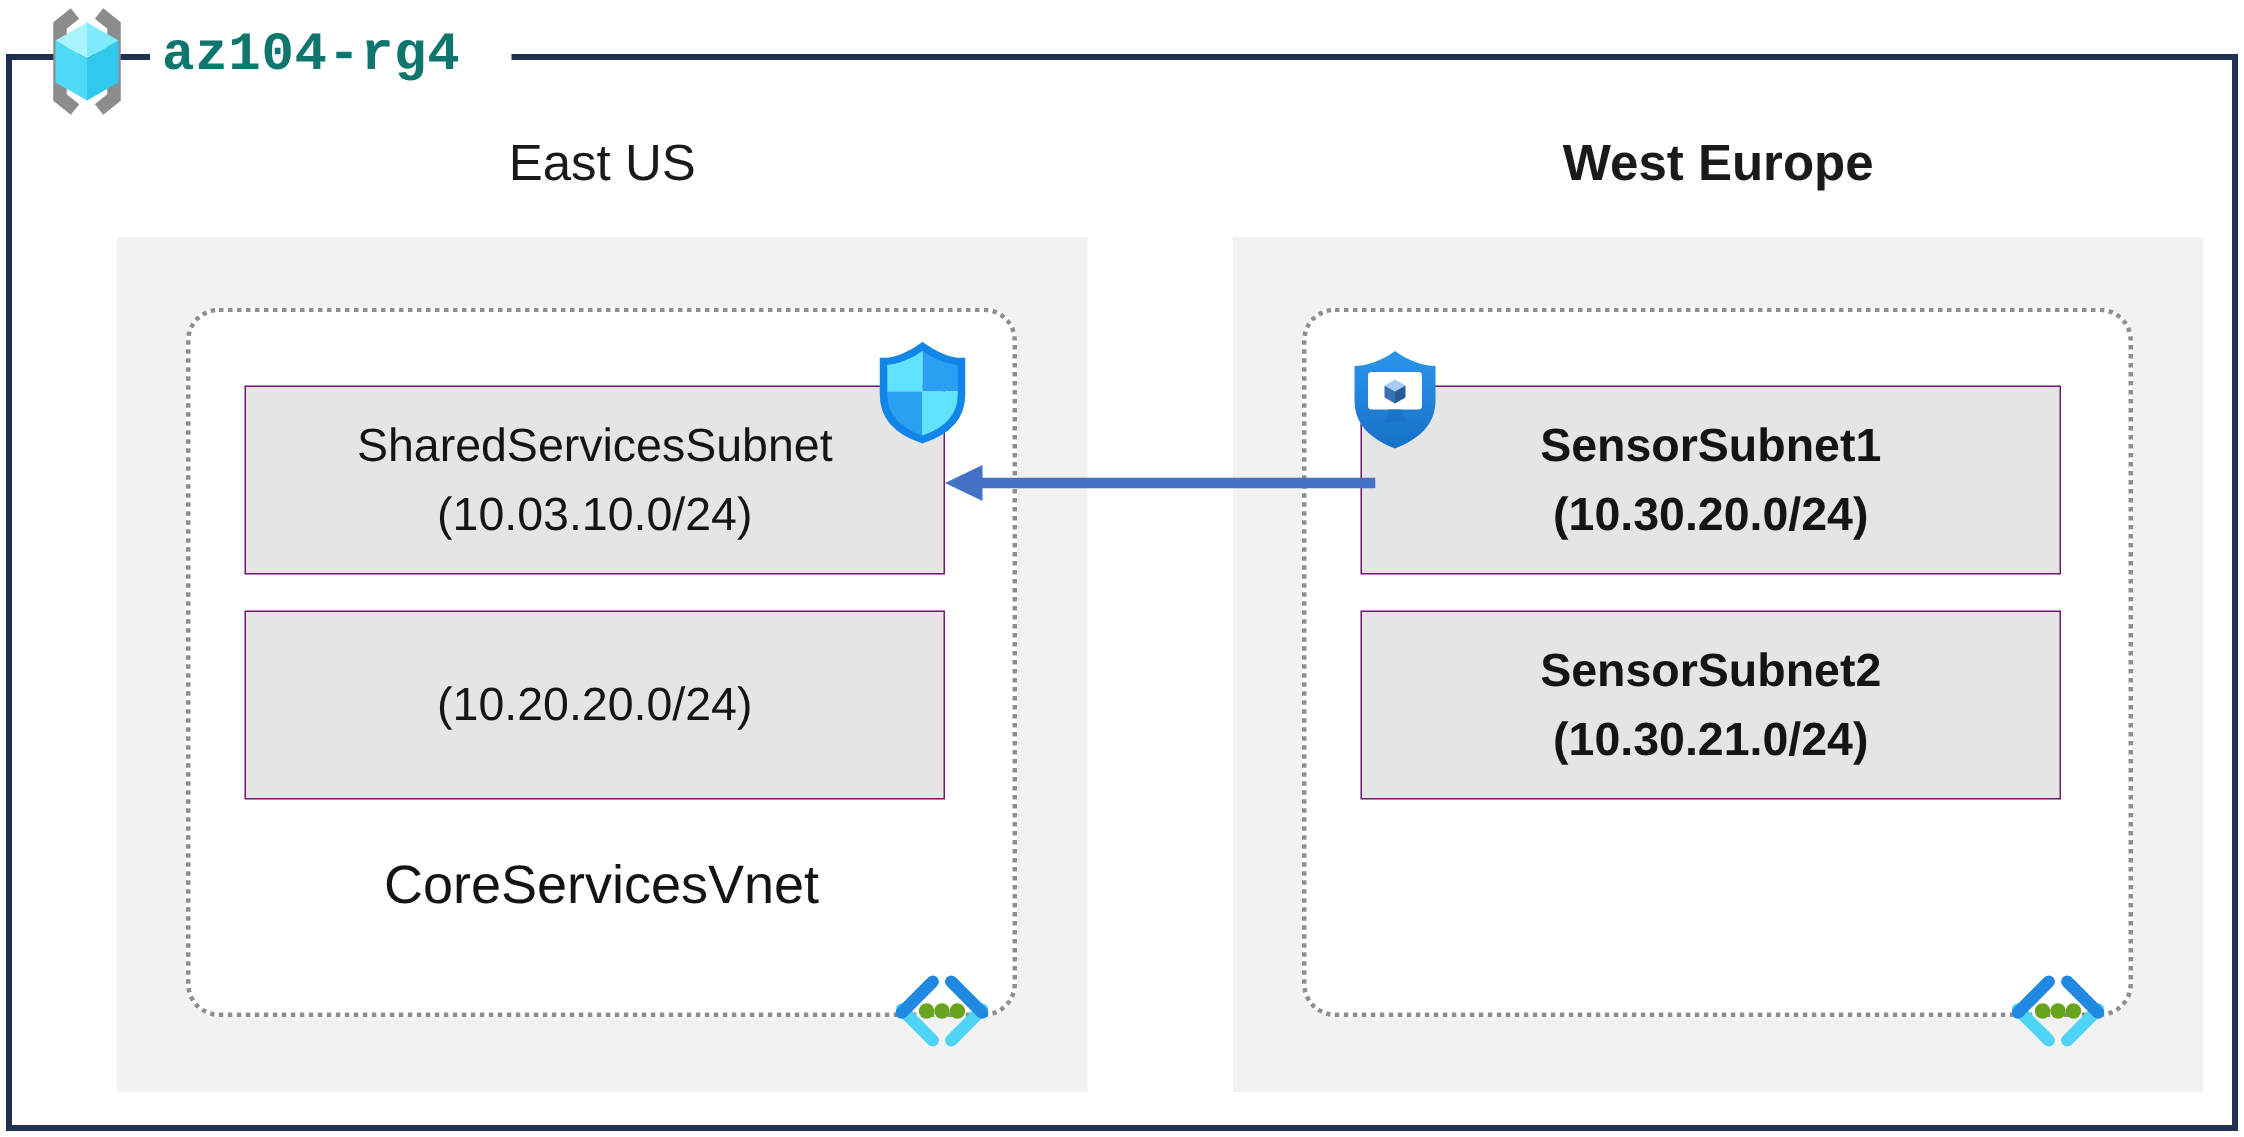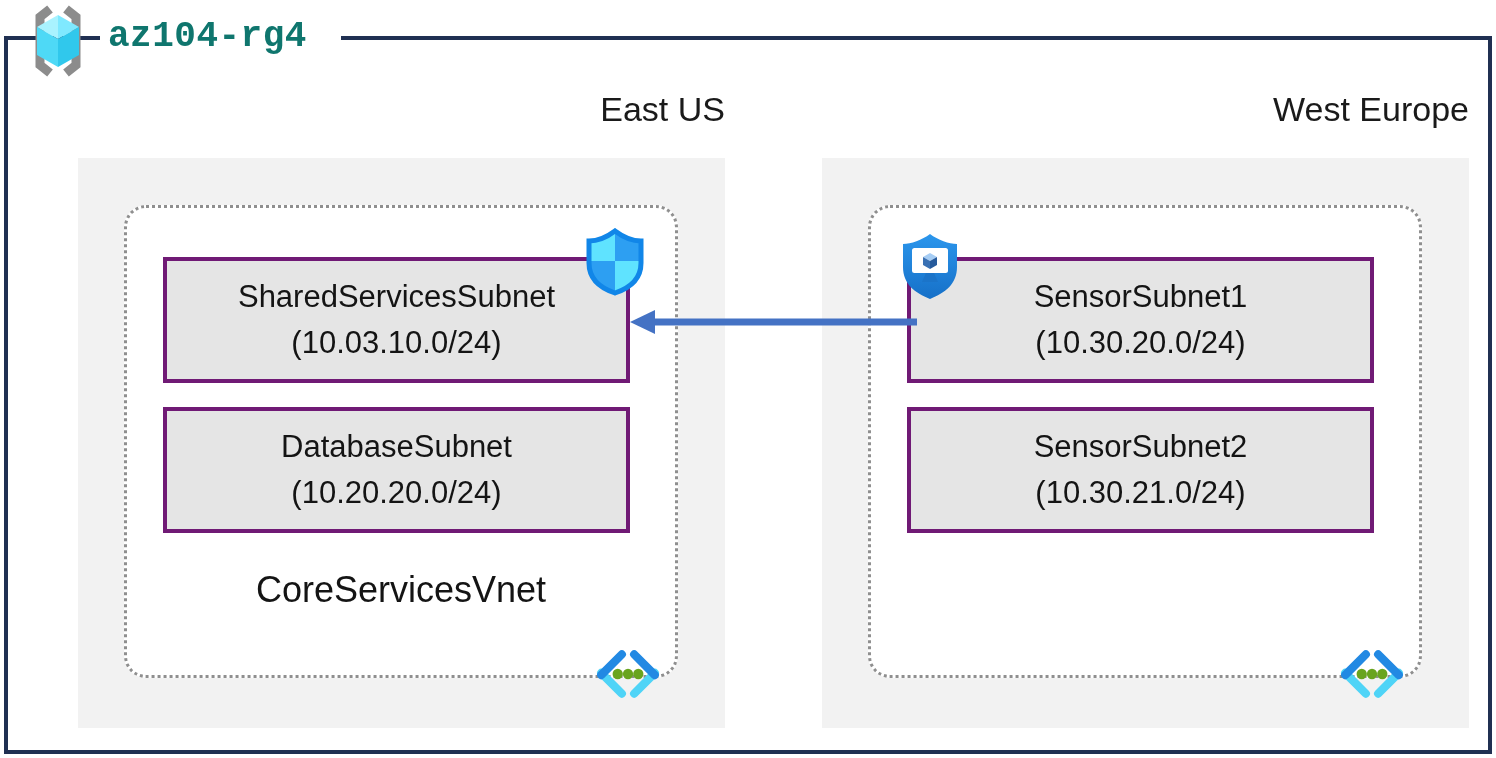--- a/index.html
+++ b/index.html
@@ -11,37 +11,37 @@
     position:absolute;left:4px;top:36px;right:4px;bottom:4px;
     border:4px solid #203052;background:transparent;
   }
   .rg-icon{position:absolute;left:16px;top:5px;width:84px;height:72px;z-index:3;}
   .rg-title{
     position:absolute;left:100px;top:13px;height:48px;line-height:48px;
     font-size:36px;font-weight:bold;color:#0f766e;background:#ffffff;
     padding:0 34px 0 8px;z-index:2;letter-spacing:.5px;font-family:Liberation Mono, monospace;
   }
   .region-label{
-    position:absolute;top:90px;width:647px;text-align:right;
+    position:absolute;top:90px;width:647px;text-align:center;
     font-size:34px;color:#1a1a1a;z-index:2;
   }
   .col-east{left:78px;}
-  .col-west{left:822px;}
+  .col-west{left:822px;font-weight:bold;}
   .region-box{
     position:absolute;top:158px;width:647px;height:570px;
     background:#f2f2f2;z-index:1;
   }
   .vnet-box{
     position:absolute;left:46px;top:47px;width:554px;height:473px;
     background:#ffffff;border:3px dotted #8f8f8f;border-radius:22px;
     box-sizing:border-box;
   }
   .subnet{
     position:absolute;left:36px;width:467px;height:126px;
-    background:#e5e5e5;border:4px solid #701a75;box-sizing:border-box;
+    background:#e5e5e5;border:1px solid #701a75;box-sizing:border-box;
     display:flex;flex-direction:column;justify-content:center;
     text-align:center;font-size:31px;line-height:46px;color:#141414;
   }
   .subnet-1{top:49px;}
   .subnet-2{top:199px;}
   .vnet-label{
     position:absolute;left:0;top:359px;width:100%;text-align:center;
     font-size:36px;line-height:46px;color:#141414;
   }
   .vnet-icon{position:absolute;left:466px;top:440px;width:70px;height:52px;}
@@ -67,21 +67,20 @@
 <div class="rg-title">az104-rg4</div>
 
 <div class="region-label col-east">East US</div>
 <div class="region-box col-east">
   <div class="vnet-box">
     <div class="subnet subnet-1">
       <div>SharedServicesSubnet</div>
       <div>(10.03.10.0/24)</div>
     </div>
     <div class="subnet subnet-2">
-      <div>DatabaseSubnet</div>
       <div>(10.20.20.0/24)</div>
     </div>
     <div class="vnet-label">
       <div>CoreServicesVnet</div>
     </div>
     <svg class="vnet-icon" viewBox="0 0 68 50">
       <path d="M8 24 L28 44" stroke="#4fd4f7" stroke-width="8" stroke-linecap="round" fill="none"></path>
       <path d="M28 6 L8 26" stroke="#2289e3" stroke-width="8" stroke-linecap="round" fill="none"></path>
       <path d="M60 24 L40 44" stroke="#4fd4f7" stroke-width="8" stroke-linecap="round" fill="none"></path>
       <path d="M40 6 L60 26" stroke="#2289e3" stroke-width="8" stroke-linecap="round" fill="none"></path>

